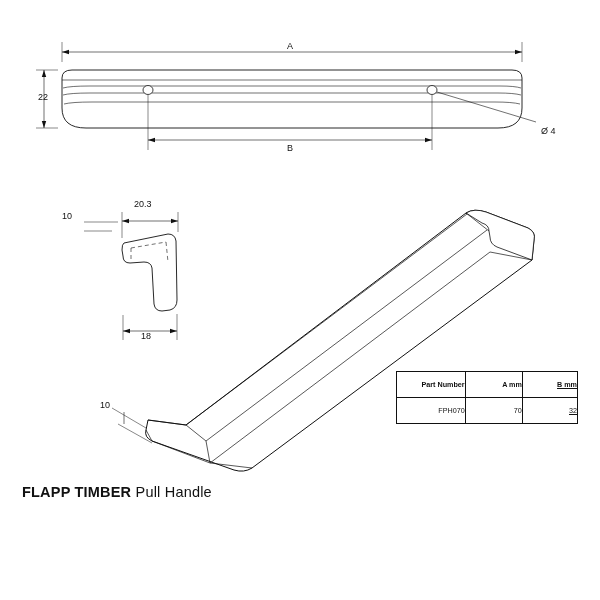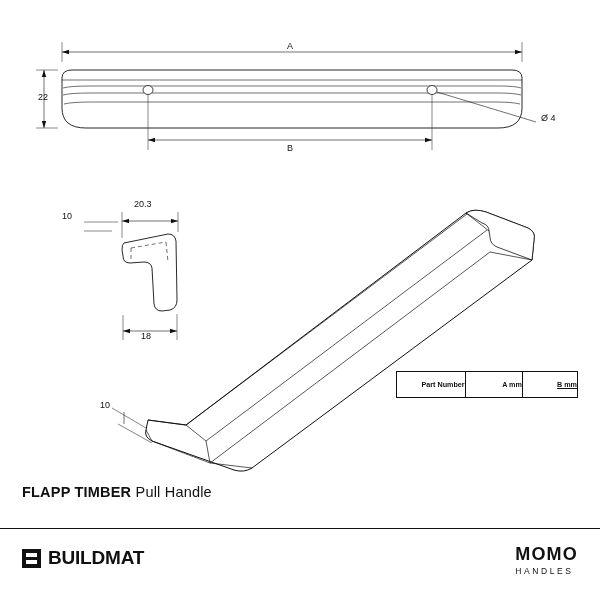--- a/index.html
+++ b/index.html
@@ -219,48 +219,43 @@
 
       <path d="M146 428 L112 408" stroke="#111" stroke-width="0.5"></path>
       <path d="M152 443 L118 424" stroke="#111" stroke-width="0.5"></path>
       <path d="M124 412 L124 424" stroke="#111" stroke-width="0.6"></path>
     </g>
   </svg>
 
   <div class="dim-label" style="left:287px; top:41px;">A</div>
   <div class="dim-label" style="left:287px; top:143px;">B</div>
   <div class="dim-label" style="left:38px; top:92px;">22</div>
-  <div class="dim-label" style="left:541px; top:113px;">Ø 4</div>
+  <div class="dim-label" style="left:541px; top:126px;">Ø 4</div>
 
   <div class="dim-label" style="left:134px; top:199px;">20.3</div>
   <div class="dim-label" style="left:62px; top:211px;">10</div>
   <div class="dim-label" style="left:141px; top:331px;">18</div>
 
   <div class="dim-label" style="left:100px; top:400px;">10</div>
 
   <table class="spec-table">
     <thead>
       <tr>
         <th class="c0">Part Number</th>
         <th class="c1">A mm</th>
         <th class="c2">B mm</th>
       </tr>
     </thead>
     <tbody>
+      <tr>
+        <td class="c0">FPH070</td>
+        <td class="c1">70</td>
+        <td class="c2">32</td>
+      </tr>
     </tbody>
   </table>
 
   <div class="title">
     <span>FLAPP TIMBER</span><span class="light"> Pull Handle</span>
   </div>
 
-  <div class="footer">
-    <div class="brand-left">
-      <div class="bm-mark"></div>
-      <div class="bm-text">BUILDMAT</div>
-    </div>
-    <div class="brand-right">
-      <div class="momo-text">MOMO</div>
-      <div class="momo-sub">HANDLES</div>
-    </div>
-  </div>
 
 </div>
 
 </body></html>

